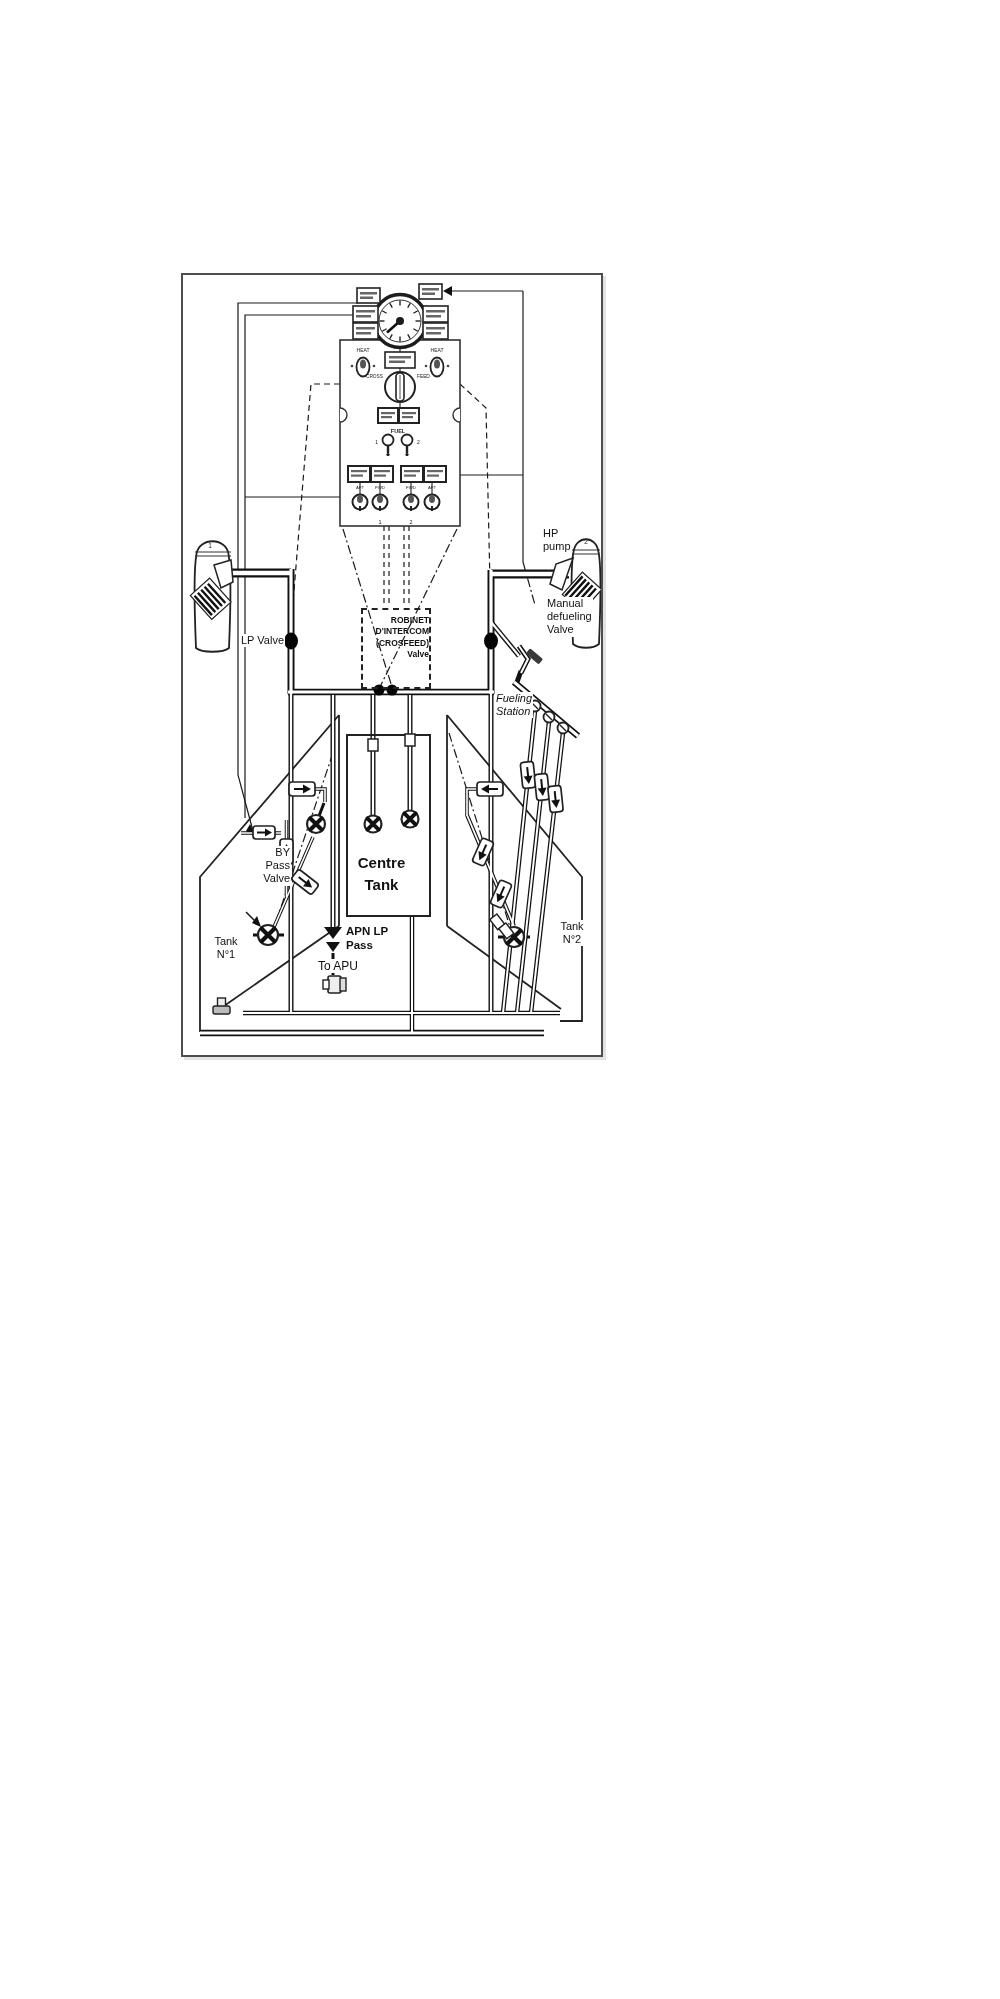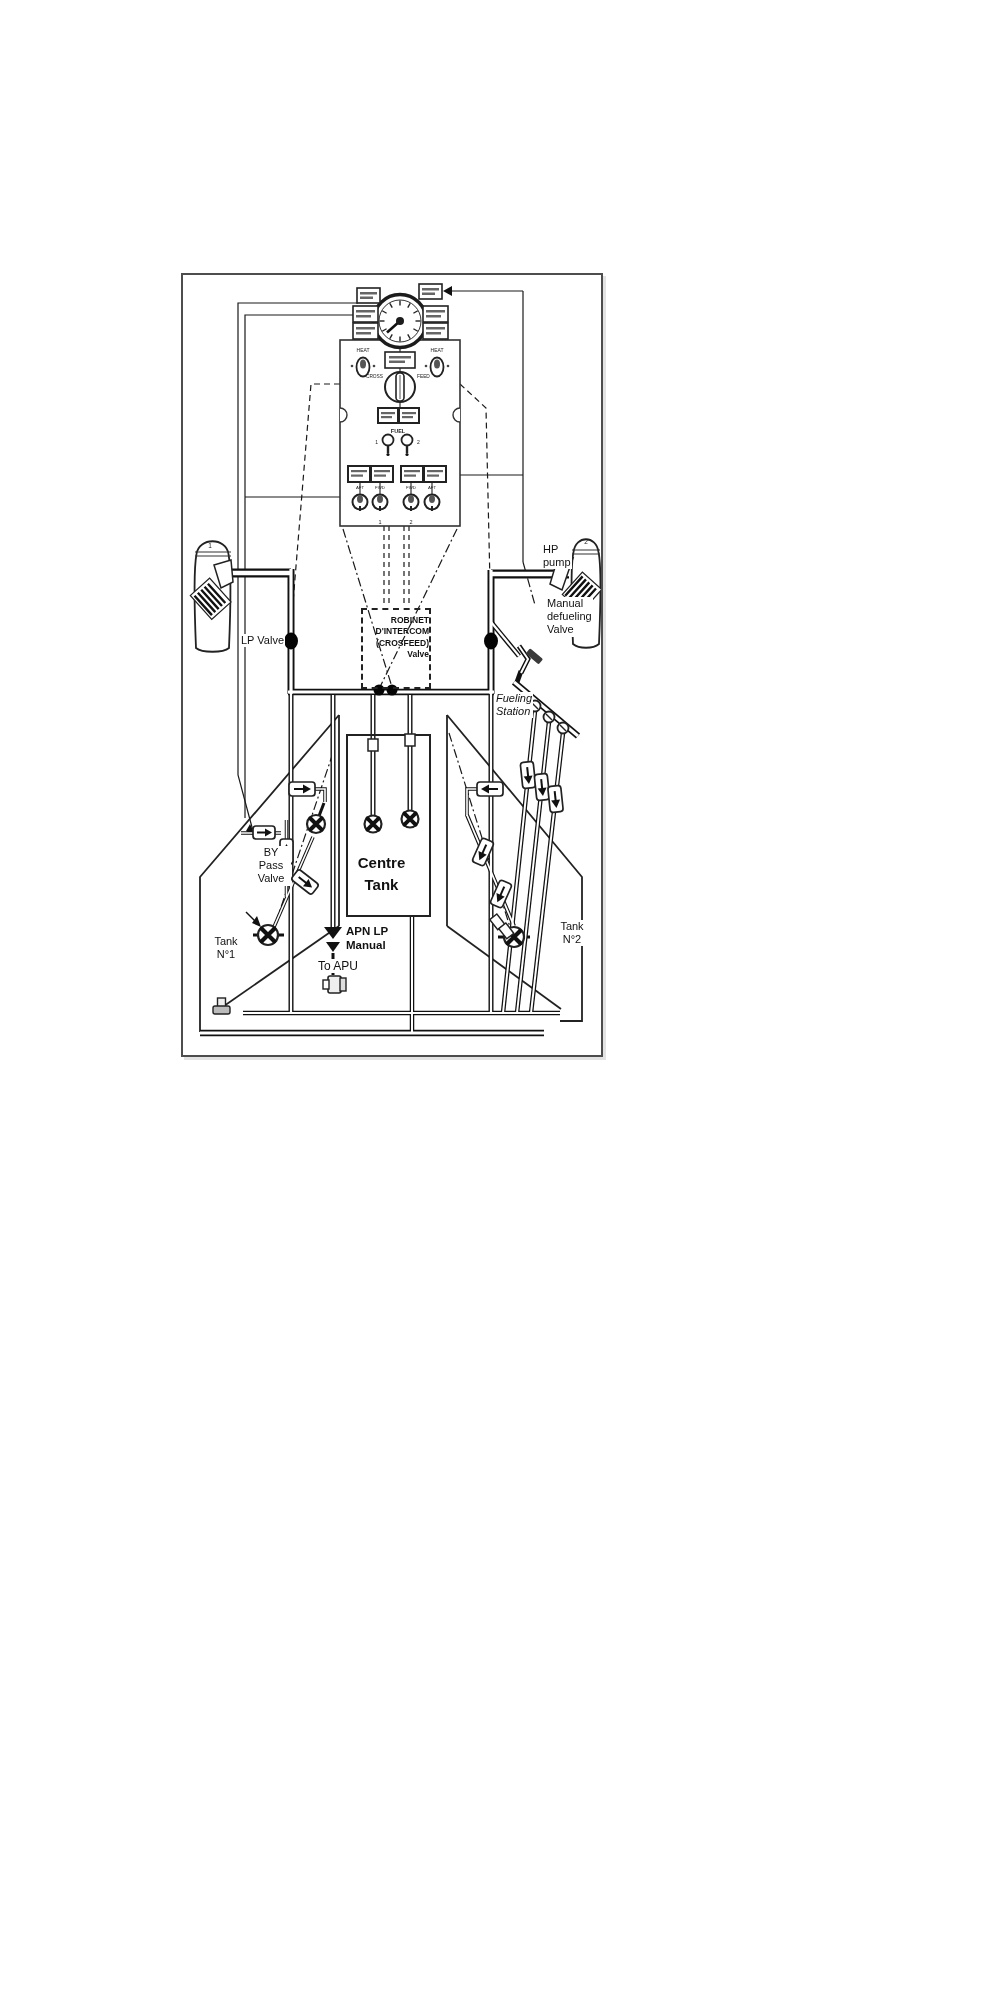--- a/index.html
+++ b/index.html
@@ -412,37 +412,37 @@
         <text x="177" y="214" font-size="4.3" text-anchor="middle">AFT</text>
         <text x="197" y="214" font-size="4.3" text-anchor="middle">FWD</text>
         <text x="228" y="214" font-size="4.3" text-anchor="middle">FWD</text>
         <text x="249" y="214" font-size="4.3" text-anchor="middle">AFT</text>
         <text x="197" y="249" font-size="5.5" text-anchor="middle">1</text>
         <text x="228" y="249" font-size="5.5" text-anchor="middle">2</text>
       </g>
     </svg>
 
     <div class="lbl" style="left:57px;top:359px;">LP Valve</div>
-    <div class="lbl" style="left:359px;top:252px;margin-top:16px;">HP
+    <div class="lbl" style="left:359px;top:252px;">HP
 pump</div>
     <div class="lbl" style="left:331px;top:322px;margin-left:32px;">Manual
 defueling
 Valve</div>
     <div class="lbl" style="left:312px;top:417px;font-style:italic;">Fueling
 Station</div>
     <div class="robinet">ROBINET
 D'INTERCOM
 (CROSFEED)
 Valve</div>
     <div class="lbl bold center" style="left:158px;top:577px;width:79px;font-size:15px;line-height:1.45;background:transparent;">Centre
 Tank</div>
-    <div class="lbl center" style="left:68px;top:571px;width:38px;">BY
+    <div class="lbl center" style="left:68px;top:571px;width:38px;text-align:right;">BY
 Pass
 Valve</div>
     <div class="lbl center" style="left:25px;top:660px;width:34px;">Tank
 N°1</div>
     <div class="lbl center" style="left:371px;top:645px;width:34px;">Tank
 N°2</div>
     <div class="lbl bold" style="left:162px;top:650px;font-size:11.5px;">APN LP
-Manual</div>
+Pass</div>
     <div class="lbl" style="left:134px;top:684px;font-size:12px;">To  APU</div>
   </div>
 </div>
 
 </body></html>

